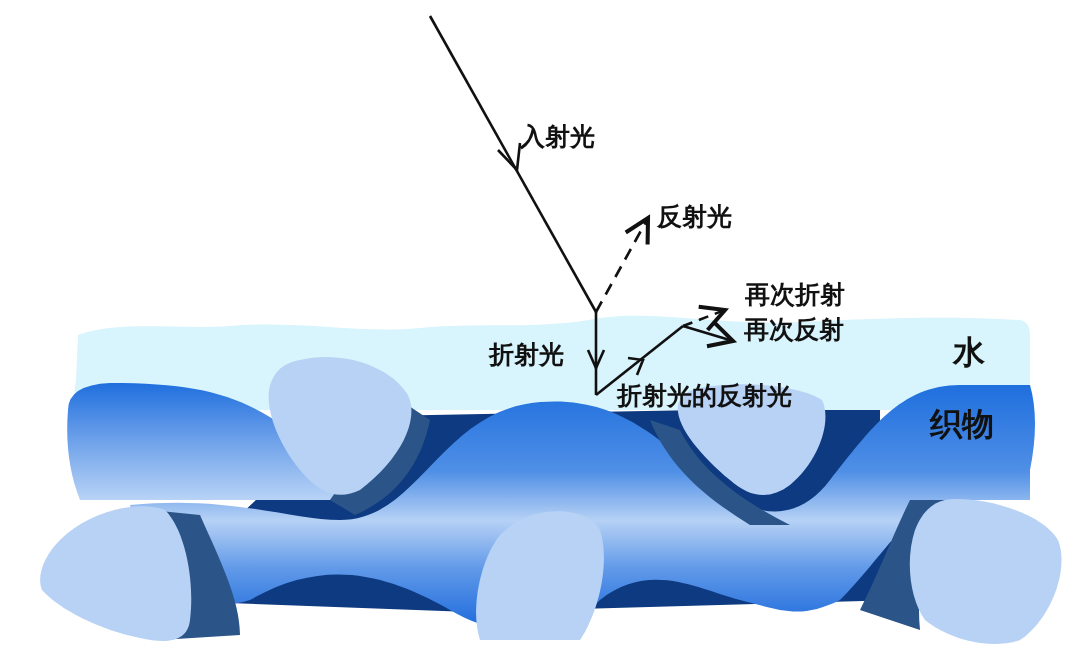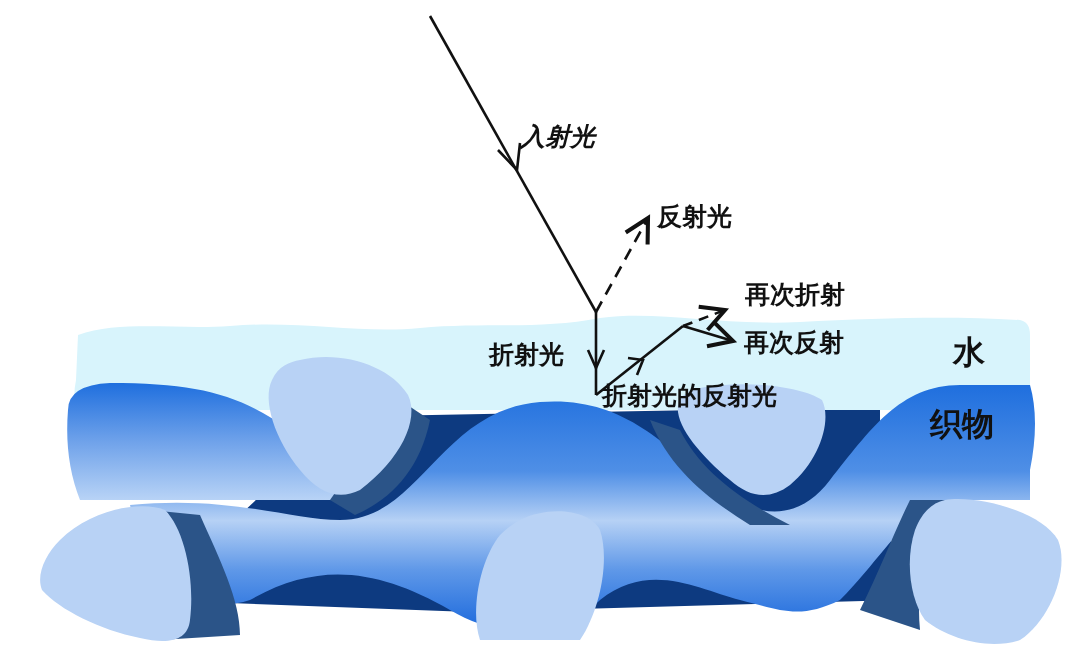--- a/index.html
+++ b/index.html
@@ -54,20 +54,20 @@
   <path d="M498 150 L517 170 L520 143" fill="none" stroke="#111" stroke-width="2.6"></path>
   <line x1="596" y1="312" x2="648" y2="218" stroke="#111" stroke-width="2.6" stroke-dasharray="12 8" marker-end="url(#arrowOpen)"></line>
   <line x1="596" y1="312" x2="596" y2="395" stroke="#111" stroke-width="2.6"></line>
   <path d="M588 350 L596 368 L604 350" fill="none" stroke="#111" stroke-width="2.6"></path>
   <line x1="596" y1="395" x2="683" y2="326" stroke="#111" stroke-width="2.6"></line>
   <path d="M628 358 L643 360 L637 375" fill="none" stroke="#111" stroke-width="2.6"></path>
   <line x1="683" y1="326" x2="725" y2="310" stroke="#111" stroke-width="2.6" stroke-dasharray="10 7" marker-end="url(#arrowOpen)"></line>
   <line x1="683" y1="326" x2="733" y2="341" stroke="#111" stroke-width="2.6" marker-end="url(#arrowOpen)"></line>
 </svg>
 
-<div class="lbl small" style="left:520px;top:124px;font-style:italic;">入射光</div>
+<div class="lbl small" style="left:520px;top:124px;">入射光</div>
 <div class="lbl small" style="left:657px;top:204px;font-family:Liberation Serif, serif;">反射光</div>
 <div class="lbl small" style="left:732px;top:282px;margin-left:13px;">再次折射</div>
-<div class="lbl small" style="left:744px;top:330px;">再次反射</div>
+<div class="lbl small" style="left:744px;top:317px;">再次反射</div>
 <div class="lbl small" style="left:489px;top:342px;text-align:right;">折射光</div>
-<div class="lbl small" style="left:602px;top:383px;">折射光的反射光</div>
+<div class="lbl small" style="left:617px;top:383px;">折射光的反射光</div>
 <div class="lbl big" style="left:953px;top:336px;">水</div>
 <div class="lbl big" style="left:930px;top:408px;">织物</div>
 
 </body></html>

